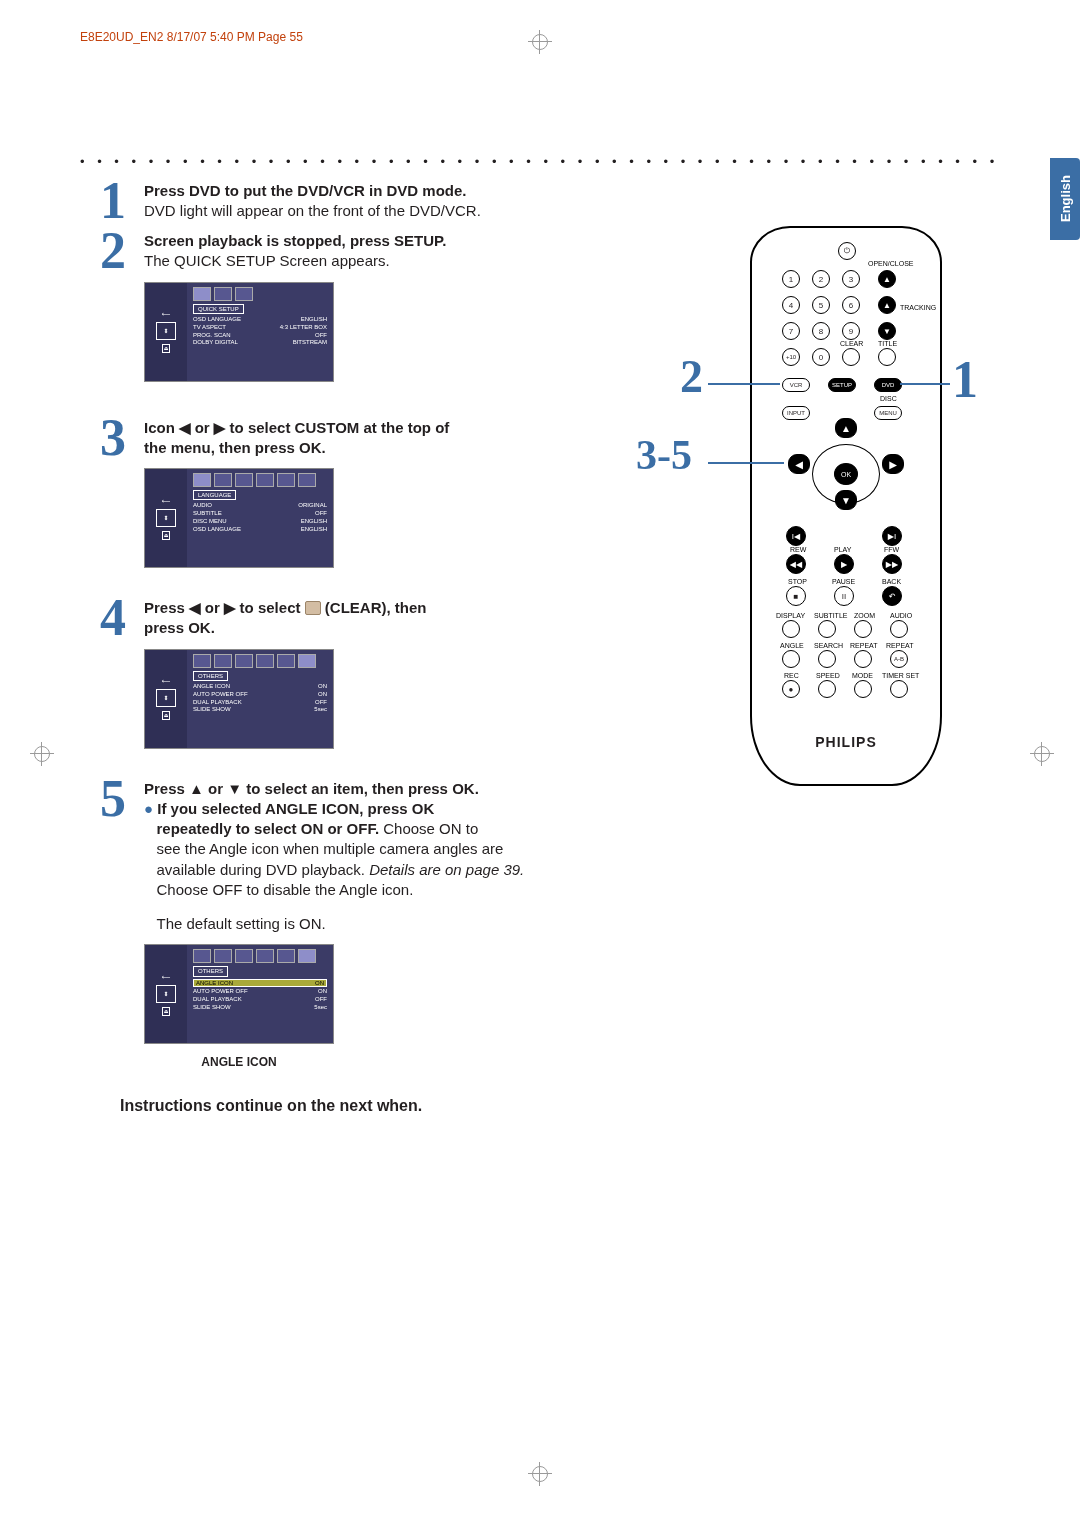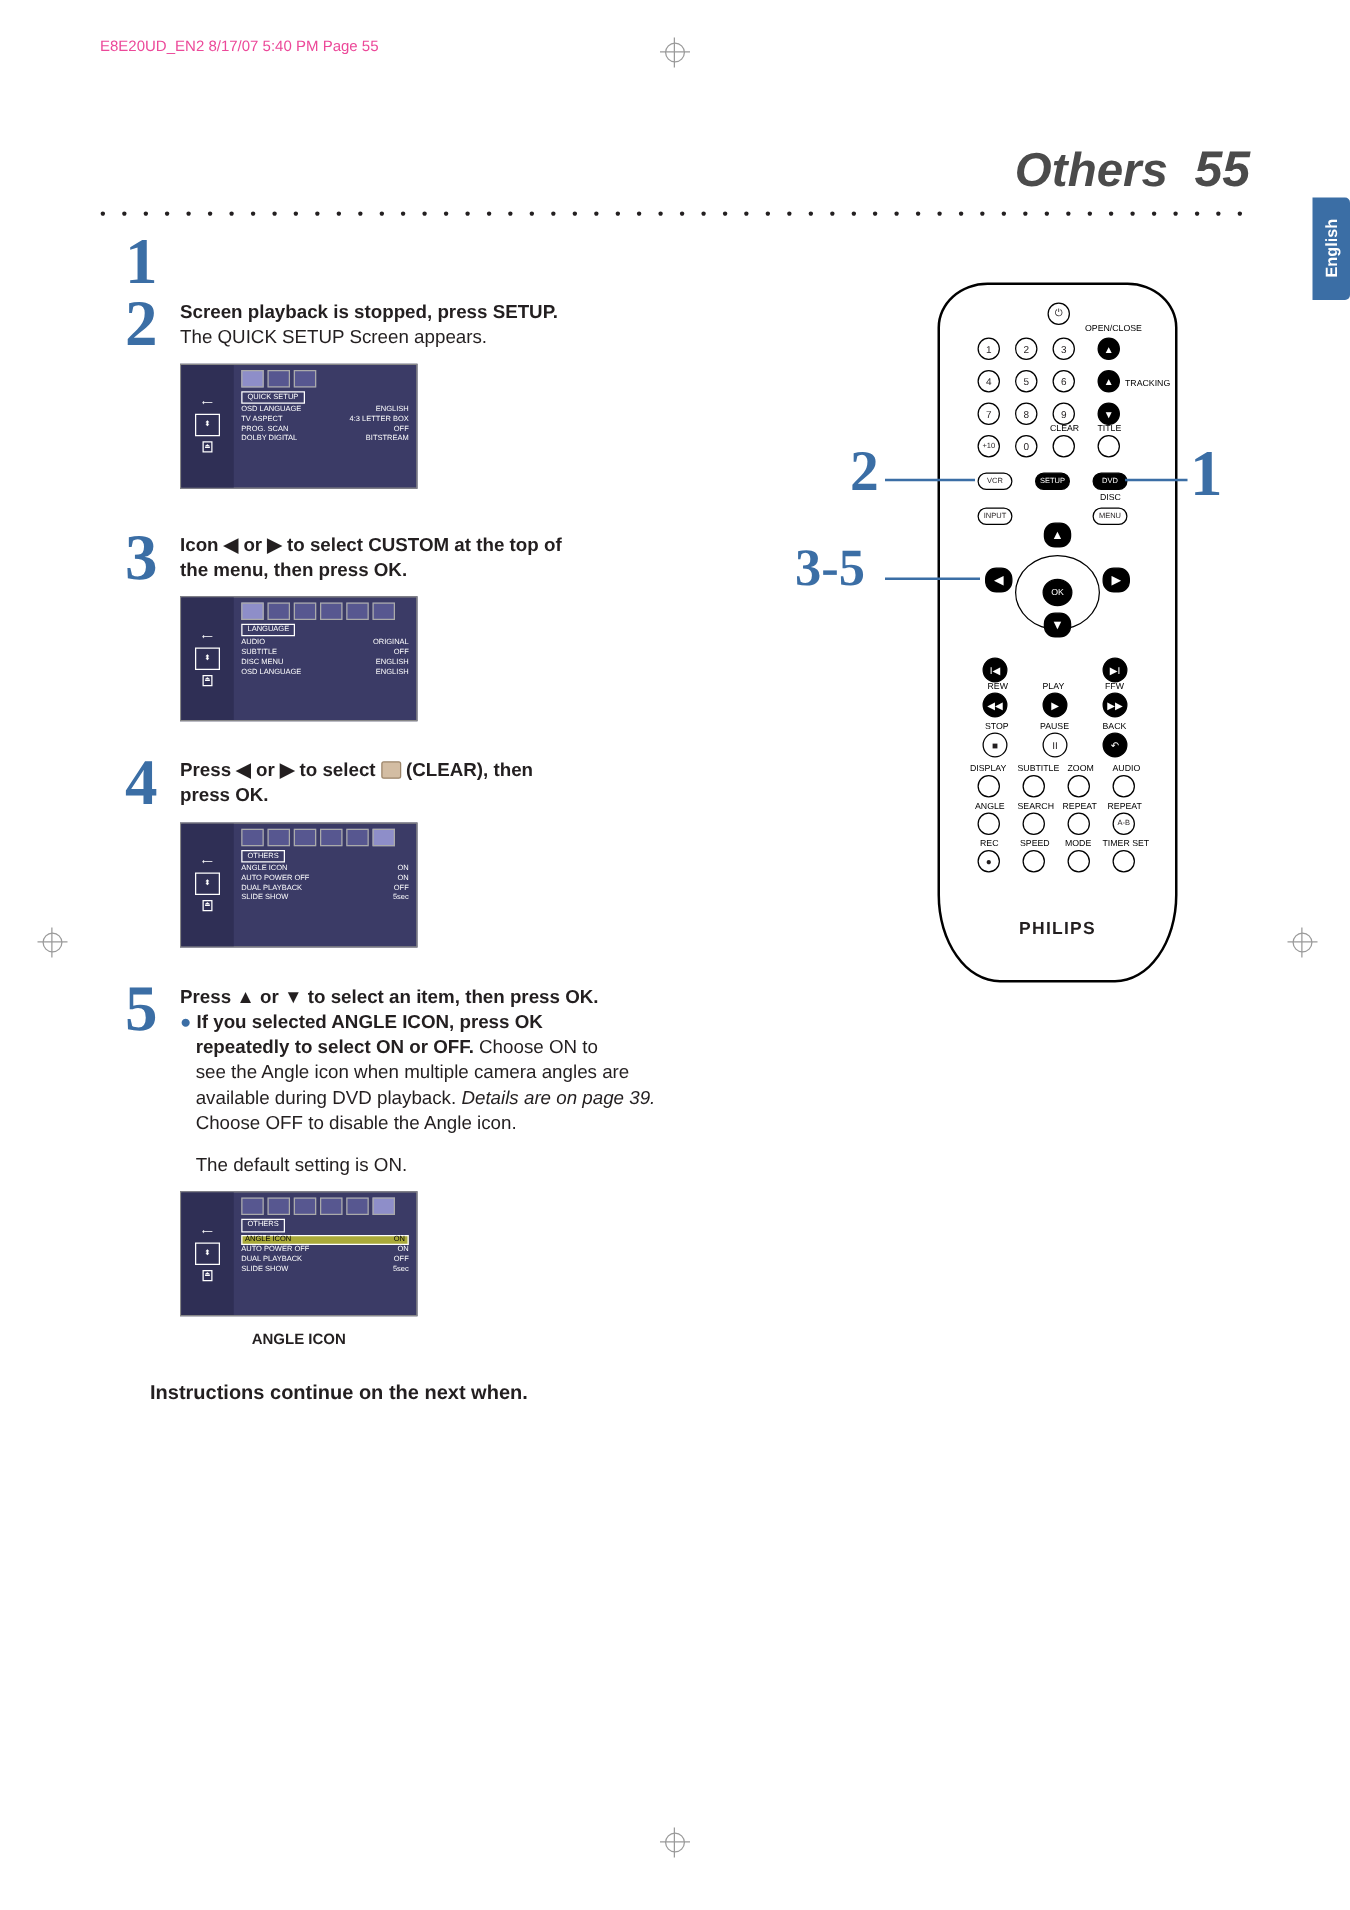--- a/index.html
+++ b/index.html
@@ -13,22 +13,22 @@
     font-size: 14px;
   }
   .page {
     position: absolute;
     left: 80px;
     top: 30px;
     width: 920px;
   }
   .header-print {
     font-size: 12px;
-    color: #ec4899;
-    margin-bottom: 70px;
+    color: #c2410c;
+    margin-bottom: 110px;
   }
   .page-title {
     text-align: right;
     font-style: italic;
     font-weight: bold;
     font-size: 38px;
     color: #4b4b4b;
     margin-bottom: 4px;
   }
   .page-title .big { font-size: 40px; }
@@ -288,30 +288,31 @@
 <div class="crosshair" style="left:30px; top:742px;">
     <div class="circ"></div>
   </div>
 <div class="crosshair" style="left:1030px; top:742px;">
     <div class="circ"></div>
   </div>
 
 <div class="page">
   <div class="header-print">E8E20UD_EN2  8/17/07  5:40 PM  Page 55</div>
 
-  <div class="page-title">
-    <span>Others</span>&nbsp;&nbsp;<span class="big">55</span>
-  </div>
   <div class="dots">• • • • • • • • • • • • • • • • • • • • • • • • • • • • • • • • • • • • • • • • • • • • • • • • • • • • • • • • • • • • • • • • • • • • • • • • • • • • • • • • • • • • • • • • • • • • • • • • • • • • • • • • • • • • • •</div>
 
 
   <div class="steps">
 
     <div class="step">
       <div class="step-num">1</div>
+      <div class="step-body">
+        <span class="bold">Press DVD to put the DVD/VCR in DVD mode.</span><br>
+        <span>DVD light will appear on the front of the DVD/VCR.</span>
+      </div>
     </div>
 
     <div class="step">
       <div class="step-num">2</div>
       <div class="step-body">
         <span class="bold">Screen playback is stopped, press SETUP.</span><br>
         <span>The QUICK SETUP Screen appears.</span>
 
         <div class="screen">
           <div class="sidebar">

